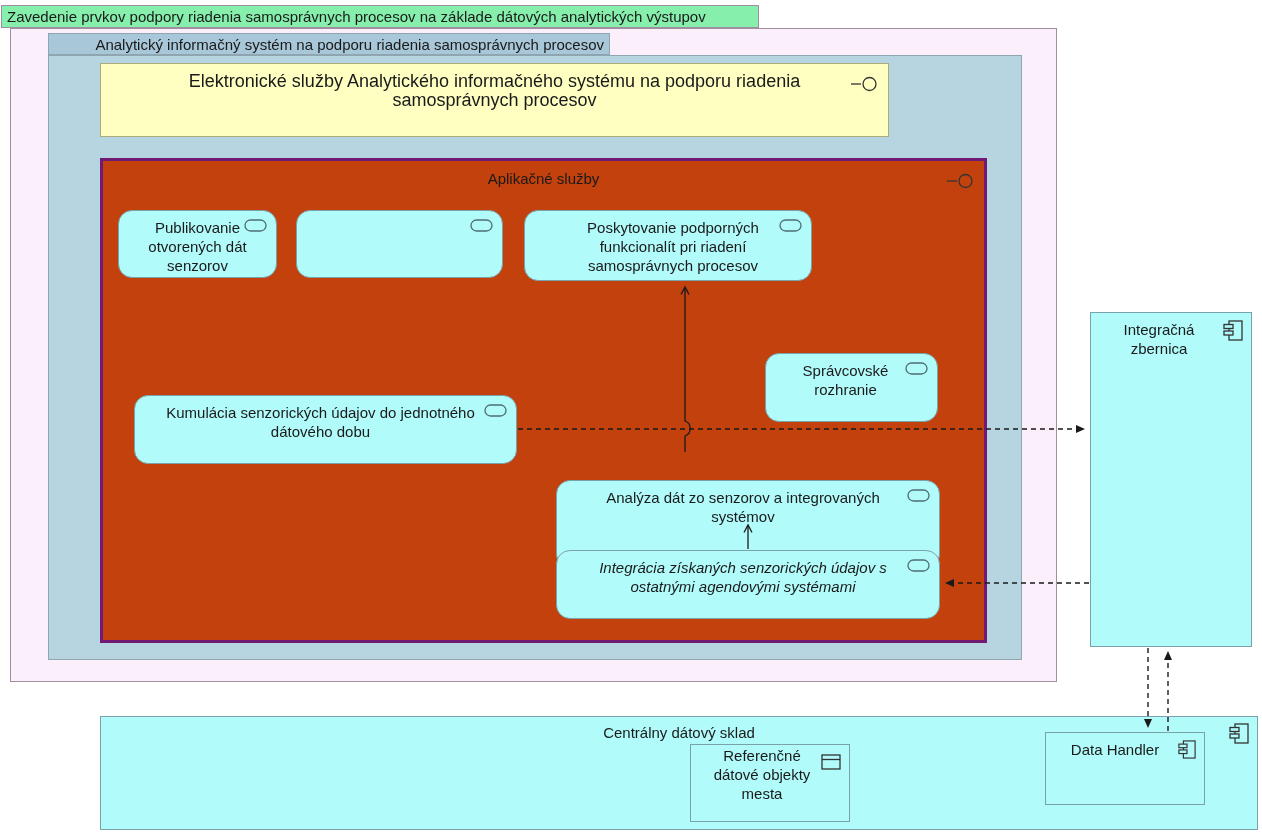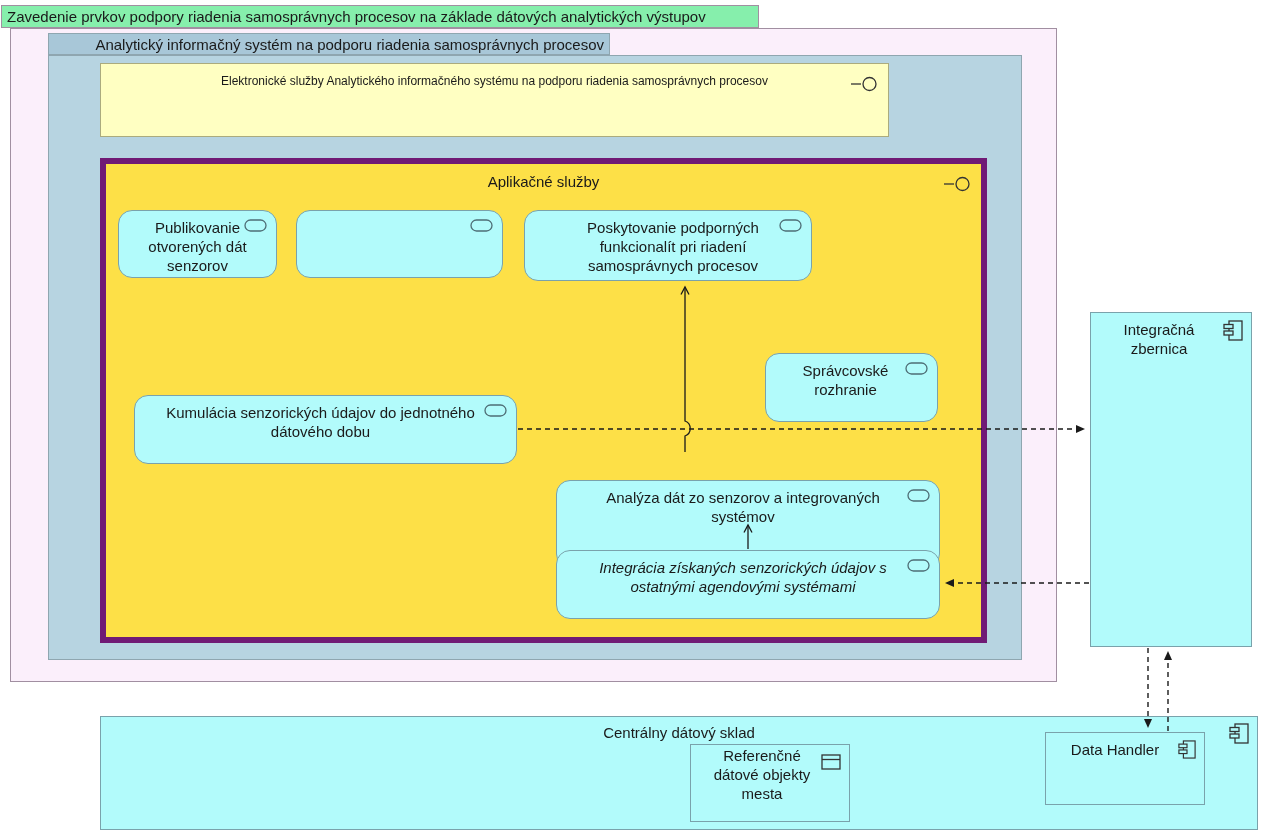--- a/index.html
+++ b/index.html
@@ -10,24 +10,24 @@
   .abs{position:absolute;box-sizing:border-box;}
   
   .outer-tab{background:#86efac;border:1px solid #A18FA1;font-size:15px;
     display:flex;align-items:center;padding:0 5px;}
   .outer-body{background:#FBEFFB;border:1px solid #A18FA1;}
   
   .system-tab{background:#A8C7D8;border:1px solid #8FA6B0;font-size:15px;
     display:flex;align-items:center;padding:0 5px;}
   .system-body{background:#B7D4E1;border:1px solid #8FA6B0;}
   
-  .business-node{background:#FFFFC2;border:1px solid #ABAB7E;font-size:12px;
+  .business-node{background:#FFFFC2;border:1px solid #ABAB7E;font-size:18px;
     text-align:center;padding:8px 44px 0 44px;line-height:19px;}
   
-  .app-group{background:#fde047;border:6px solid #701a75;}
+  .app-group{background:#c2410c;border:3px solid #701a75;}
   .group-title{position:absolute;top:9px;left:0;right:0;text-align:center;
     font-size:15px;}
   
   .node{background:#B2FBFB;border:1px solid #7AA2AB;font-size:15px;
     text-align:center;line-height:19px;padding-top:7px;}
   .rounded{border-radius:14px;}
   .icon{position:absolute;}
   .icon-tr{top:8px;right:9px;}
   svg{display:block;}
   .overlay{position:absolute;left:0;top:0;pointer-events:none;}

